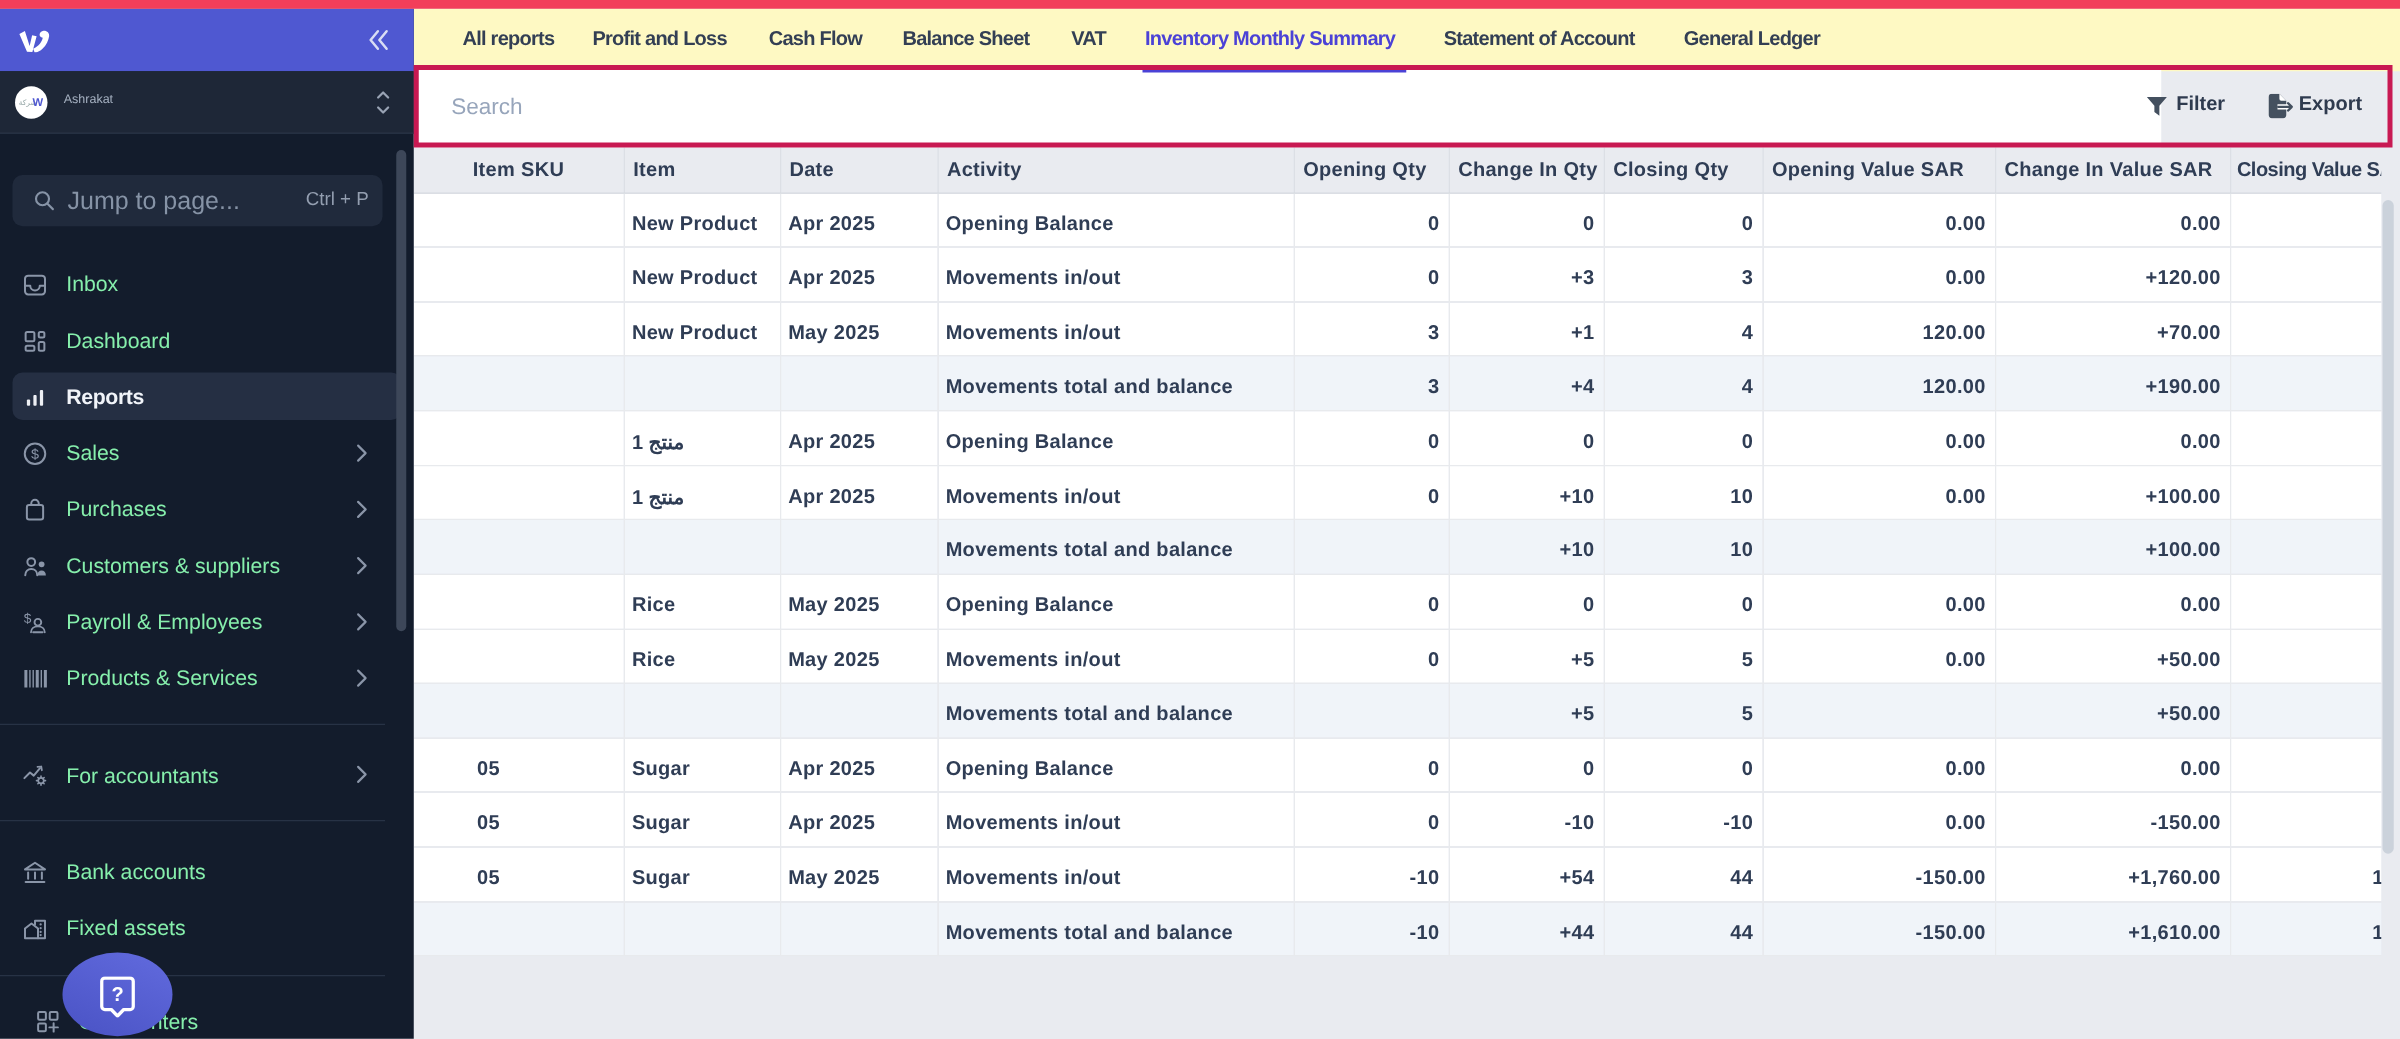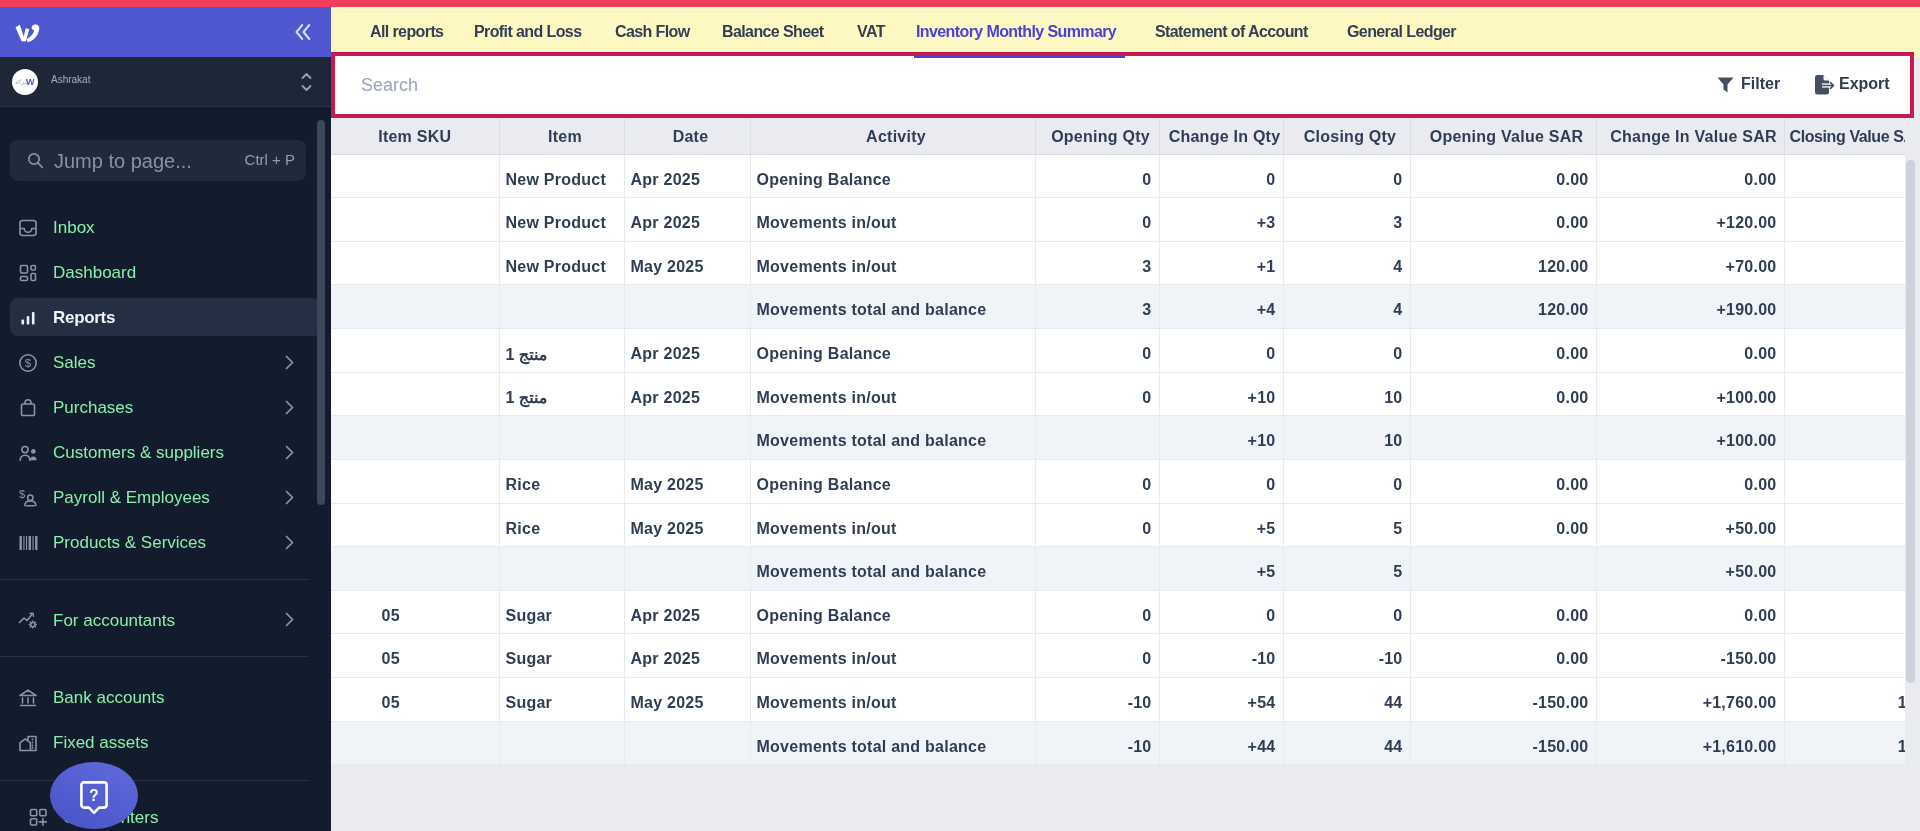--- a/index.html
+++ b/index.html
@@ -27,32 +27,32 @@
 .mi.act .lb { color:#F1F4F9; font-weight:bold; letter-spacing:-0.3px; }
 .divider { height:1px; background:#273245; margin:13.4px 23px 18.2px 0; }
 .sb-thumb { position:absolute; left:317px; top:113px; width:8px; height:385px; border-radius:4px; background:#3D4759; }
 .help { position:absolute; left:50px; top:754.5px; width:88px; height:67px; border-radius:50%; background:linear-gradient(205deg, #5E67DA 15%, #4D56C8 85%); z-index:30; }
 
 
 .tabs { position:absolute; left:331px; top:7px; width:1589px; height:50px; background:#fef9c3; }
 .tab { position:absolute; top:0; height:50px; line-height:50px; font-size:16px; font-weight:bold; letter-spacing:-0.6px; color:#333F54; }
 .tab.act { color:#4B42D6;text-align:right; }
 .underline { position:absolute; left:914px; top:53px; width:211px; height:5px; background:#4B42D6; z-index:20; }
-.searchrow { position:absolute; left:331px; top:53px; width:1583px; height:65px; background:#fff; }
+.searchrow { position:absolute; left:331px; top:53px; width:1398px; height:65px; background:#fff; }
 .searchrow .ph { position:absolute; left:30px; top:22px; font-size:18px; color:#97A5BB; }
 .btn { position:absolute; top:22px; font-size:16px; font-weight:bold; color:#2F3B4F; }
 .redbox { position:absolute; left:331px; top:52px; width:1583px; height:66px; border:4px solid #C81952; z-index:40; }
 
 
 .twrap { position:absolute; left:331px; top:118px; width:1574px; height:648px; overflow:hidden; }
 table { border-collapse:collapse; table-layout:fixed; width:1638px; }
 td, th { font-size:16px; font-weight:bold; letter-spacing:0.25px; color:#2F3D55; overflow:hidden; white-space:nowrap; }
 th { height:36px; background:#E9EBF0; text-align:left; padding:2px 0 0 7px; border-bottom:1px solid #D6DAE0; }
 td { height:43.64px; text-align:left; padding:7.5px 0 0 6px; border-bottom:1px solid #E8EAED; background:#fff; }
-th.c, th.v { border-right:1px solid #DCDFE5;text-align:center; }
+th.c, th.v { border-right:1px solid #DCDFE5; }
 td.v { border-right:1px solid #E8EAED;margin-left:27px; }
 th.c { text-align:center; padding:2px 0 0 0; }
 td.sku { text-align:center; padding:7.5px 48px 0 0; border-right:1px solid #E8EAED; }
 td.num { text-align:right; padding:7.5px 7px 0 0; border-right:1px solid #E8EAED; }
 td.num.last { border-right:none; }
 tr.sum td { background:#F0F4F9; }
 .vthumb { position:absolute; left:1906px; top:160px; width:9px; height:523px; border-radius:5px; background:#CBD2DB; z-index:5; }
 </style>
 </head>
 <body>

